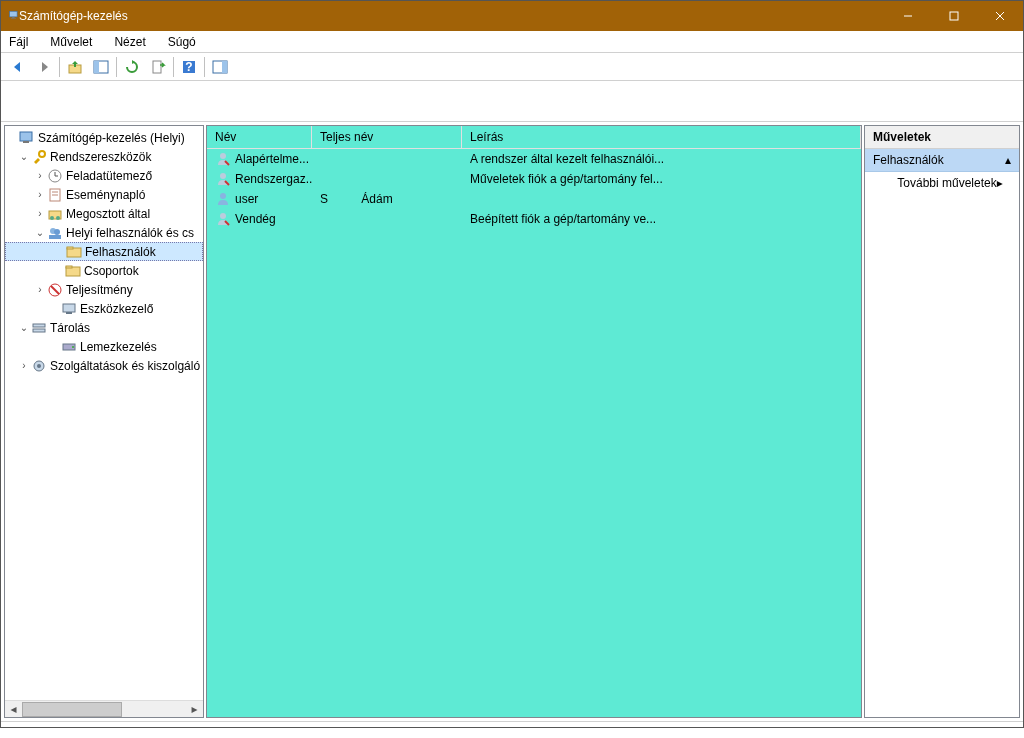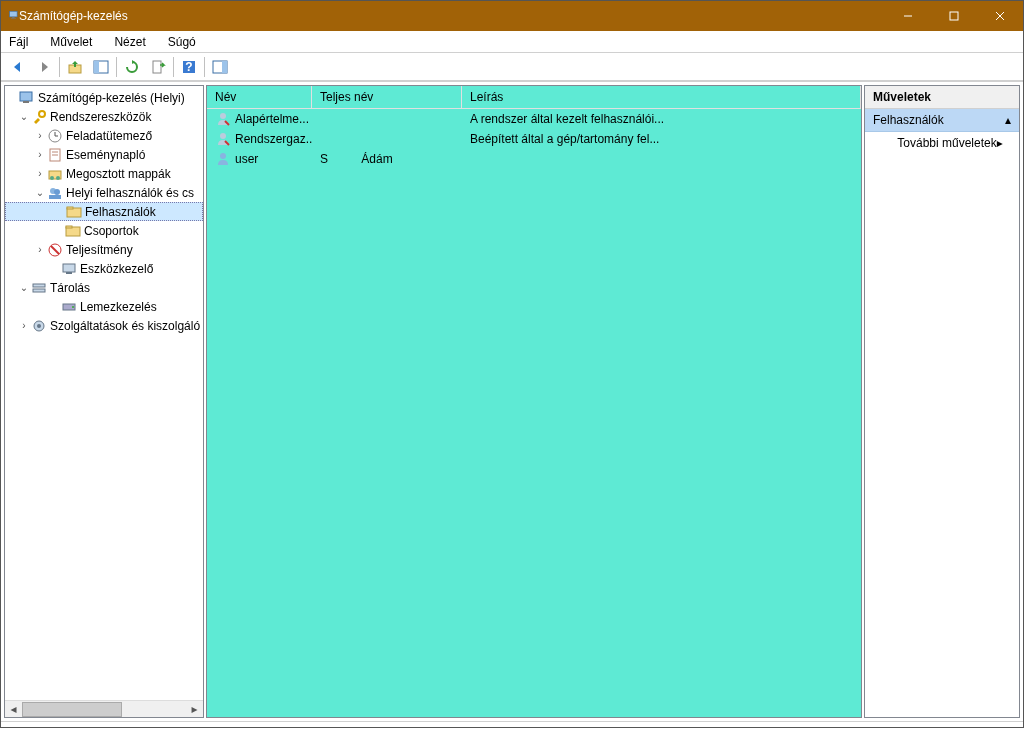--- a/index.html
+++ b/index.html
@@ -8,21 +8,21 @@
 .titlebar { height:30px; background:#a16207; color:#fff; display:flex; align-items:center; padding-left:8px; }
 .titlebar .title { flex:1; font-size:12px; }
 .titlebar .controls { display:flex; }
 .titlebar .ctrl { width:46px; height:30px; display:flex; align-items:center; justify-content:center; color:#fff; }
 .titlebar svg { width:10px; height:10px; }
 .menubar { height:22px; display:flex; align-items:center; padding-left:4px; gap:14px; border-bottom:1px solid #d0d0d0; }
 .menubar .mi { padding:2px 4px; cursor:default; }
 .toolbar { height:28px; display:flex; align-items:center; padding-left:4px; gap:0; border-bottom:1px solid #d0d0d0; background:#fff; }
 .toolbar .tb { width:24px; height:24px; display:flex; align-items:center; justify-content:center; border:1px solid transparent; margin:0 1px; }
 .toolbar .sep { width:1px; height:20px; background:#c0c0c0; margin:0 2px; }
-.content { flex:1; display:flex; border-top:1px solid #d0d0d0; min-height:0; }
+.content { flex:1; display:flex; border-top:1px solid #d0d0d0; min-height:0;margin-top:40px; }
 .tree-pane { width:200px; border:1px solid #828790; margin:3px 1px 3px 3px; display:flex; flex-direction:column; background:#fff; overflow:hidden; }
 .tree { flex:1; overflow:hidden; padding-top:2px; }
 .tree-row { height:19px; display:flex; align-items:center; white-space:nowrap; cursor:default; }
 .tree-row.selected { background:#cde8ff; border:1px dotted #77a; }
 .tree-row .tw { width:14px; text-align:center; color:#555; font-size:10px; }
 .tree-row .ic { width:16px; height:16px; display:inline-flex; align-items:center; justify-content:center; margin-right:3px; }
 .hscroll { height:17px; background:#f0f0f0; display:flex; align-items:center; border-top:1px solid #ddd; }
 .hscroll .thumb { height:15px; background:#cdcdcd; border:1px solid #aaa; }
 .hscroll .arrow { width:17px; height:17px; display:flex; align-items:center; justify-content:center; color:#555; background:#f0f0f0; }
 .list-pane { flex:1; border:1px solid #828790; margin:3px 1px; background:#5eead4; display:flex; flex-direction:column; }
@@ -185,21 +185,21 @@
 
         <div class="tree-row" style="padding-left:28px">
           <span class="tw">›</span>
           <span class="ic">
               <svg width="16" height="16" viewBox="0 0 16 16">
                 <rect x="2" y="5" width="12" height="8" fill="#f5d989" stroke="#b89b3e"></rect>
                 <circle cx="5" cy="12" r="2" fill="#5a8"></circle>
                 <circle cx="11" cy="12" r="2" fill="#5a8"></circle>
               </svg>
             </span>
-          <span>Megosztott mappák</span>
+          <span>Megosztott által</span>
         </div>
 
         <div class="tree-row" style="padding-left:28px">
           <span class="tw">⌄</span>
           <span class="ic">
               <svg width="16" height="16" viewBox="0 0 16 16">
                 <circle cx="6" cy="6" r="3" fill="#89b4e0"></circle>
                 <circle cx="10" cy="7" r="3" fill="#6a9cd4"></circle>
                 <rect x="2" y="10" width="12" height="4" fill="#6a9cd4"></rect>
               </svg>
@@ -326,40 +326,58 @@
                   <path d="M3 14 Q3 9 8 9 Q13 9 13 14 Z" fill="#bcd"></path>
                   <path d="M10 10 L14 14" stroke="#c33" stroke-width="2"></path>
                 </svg>
               </span>
               <span>Rendszergaz...</span>
             </div>
           <div class="c" style="width:150px">
               <span></span>
             </div>
           <div class="c" style="flex:1">
-              <span>Beépített által a gép/tartomány fel...</span>
+              <span>Műveletek fiók a gép/tartomány fel...</span>
             </div>
         </div>
         <div class="lrow">
           <div class="c" style="width:105px">
               <span class="ic">
                 <svg width="16" height="16" viewBox="0 0 16 16">
                   <circle cx="8" cy="5" r="3" fill="#89b4e0"></circle>
                   <path d="M3 14 Q3 9 8 9 Q13 9 13 14 Z" fill="#89b4e0"></path>
                 </svg>
               </span>
               <span>user</span>
             </div>
           <div class="c" style="width:150px">
               <span style="white-space:pre">S          Ádám</span>
             </div>
           <div class="c" style="flex:1">
               <span></span>
             </div>
         </div>
+        <div class="lrow">
+          <div class="c" style="width:105px">
+              <span class="ic">
+                <svg width="16" height="16" viewBox="0 0 16 16">
+                  <circle cx="8" cy="5" r="3" fill="#bcd"></circle>
+                  <path d="M3 14 Q3 9 8 9 Q13 9 13 14 Z" fill="#bcd"></path>
+                  <path d="M10 10 L14 14" stroke="#c33" stroke-width="2"></path>
+                </svg>
+              </span>
+              <span>Vendég</span>
+            </div>
+          <div class="c" style="width:150px">
+              <span></span>
+            </div>
+          <div class="c" style="flex:1">
+              <span>Beépített fiók a gép/tartomány ve...</span>
+            </div>
+        </div>
       </div>
     </div>
 
     <div class="actions-pane">
       <div class="ap-header">Műveletek</div>
       <div class="ap-sel">
         <span>Felhasználók</span>
         <span>▴</span>
       </div>
       <div class="ap-row">

